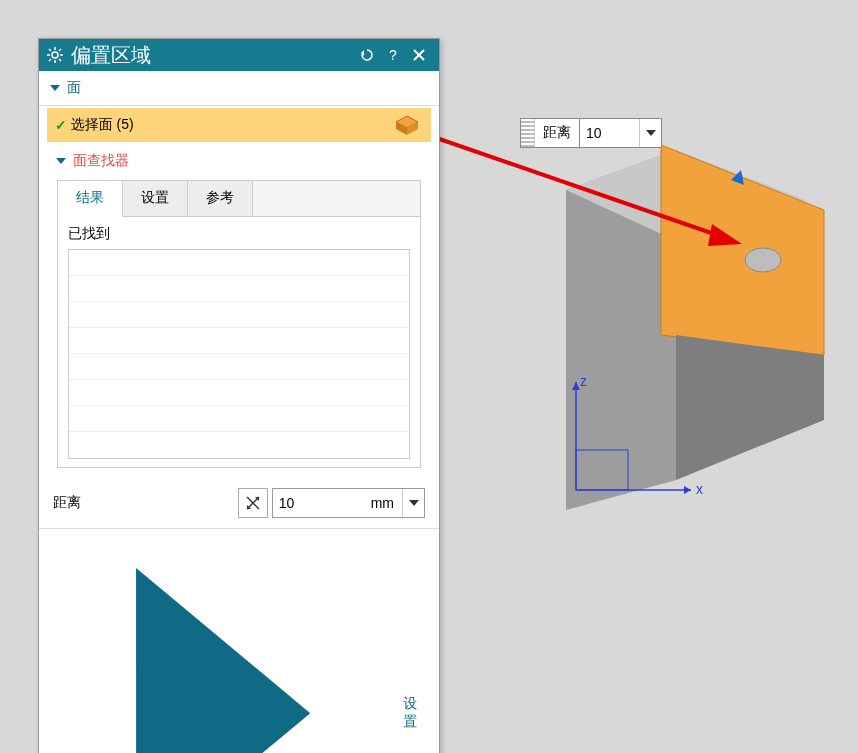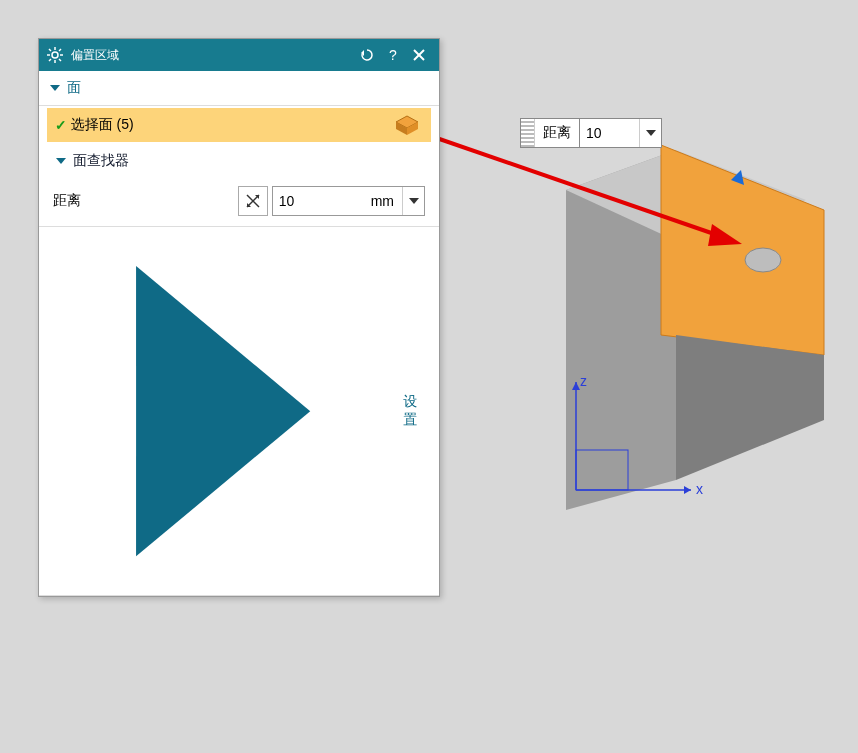--- a/index.html
+++ b/index.html
@@ -1,28 +1,28 @@
 <!DOCTYPE html>
 <html><head>
 <meta charset="utf-8">
 <style>
 *{box-sizing:border-box;margin:0;padding:0;font-family:"Microsoft YaHei",Arial,sans-serif;font-size:14px}
 body{background:#d8d8d8;width:858px;height:753px;overflow:hidden;position:relative}
 .dialog{position:absolute;left:38px;top:38px;width:402px;background:#fff;border:1px solid #999;box-shadow:2px 2px 6px rgba(0,0,0,.2)}
 .titlebar{background:#177b8f;color:#fff;height:32px;display:flex;align-items:center;padding:0 8px}
 .titlebar .gear{width:16px;height:16px;margin-right:8px}
-.titlebar .title{flex:1;font-size:12px}
+.titlebar .title{flex:1;font-size:20px}
 .titlebar .tbtn{width:24px;height:24px;display:flex;align-items:center;justify-content:center;color:#fff;cursor:pointer;margin-left:2px}
 .section-hdr{display:flex;align-items:center;padding:8px 10px;color:#0f6a86;font-size:16px;cursor:pointer;border-bottom:1px solid #ddd}
 .section-hdr .arrow{width:12px;height:12px;margin-right:6px}
 .sel-row{background:#fdd47a;display:flex;align-items:center;height:34px;padding:0 8px;margin:2px 8px 4px 8px}
 .sel-row .check{color:#1a9c1a;margin-right:4px;font-weight:bold}
 .sel-row .txt{flex:1}
 .sel-row .face-icon{width:32px;height:30px;display:flex;align-items:center;justify-content:center}
-.subhdr{display:flex;align-items:center;padding:6px 16px;color:#0f172a;cursor:pointer}
+.subhdr{display:flex;align-items:center;padding:6px 16px;color:#ef4444;cursor:pointer}
 .subhdr .arrow{width:12px;height:12px;margin-right:6px}
 .tabs-wrap{margin:4px 18px 10px 18px;border:1px solid #ccc;padding:0}
 .tabs{display:flex;border-bottom:1px solid #ccc;background:#f5f5f5}
 .tab{padding:8px 18px;cursor:pointer;border-right:1px solid #ccc;background:#ededed}
 .tab.active{background:#fff;color:#0f6a86;border-bottom:2px solid #fff;margin-bottom:-1px}
 .found-box{padding:8px 10px}
 .found-lbl{margin-bottom:6px}
 .found-list{border:1px solid #ccc;height:210px;background:#fff}
 .found-list .row{height:26px;border-bottom:1px solid #eee}
 .offset-body{padding:10px 14px;display:flex;align-items:center;border-bottom:1px solid #ddd}
@@ -138,20 +138,39 @@
     </div>
   </div>
 
   <div class="subhdr">
     <svg class="arrow" viewBox="0 0 12 12">
         <polygon points="1,3 11,3 6,9" fill="#0f6a86"></polygon>
       </svg>
     <span>面查找器</span>
   </div>
 
+  <div class="tabs-wrap">
+    <div class="tabs">
+      <div class="tab active">结果</div>
+      <div class="tab">设置</div>
+      <div class="tab">参考</div>
+    </div>
+    <div class="found-box">
+      <div class="found-lbl">已找到</div>
+      <div class="found-list">
+        <div class="row"></div>
+        <div class="row"></div>
+        <div class="row"></div>
+        <div class="row"></div>
+        <div class="row"></div>
+        <div class="row"></div>
+        <div class="row"></div>
+      </div>
+    </div>
+  </div>
 
   <div class="offset-body">
     <span class="lbl">距离</span>
     <div class="dir-btn">
       <svg width="18" height="18" viewBox="0 0 18 18">
         <line x1="3" y1="15" x2="15" y2="3" stroke="#333" stroke-width="1.5"></line>
         <line x1="3" y1="3" x2="15" y2="15" stroke="#333" stroke-width="1.5"></line>
         <polygon points="15,3 11,3 15,7" fill="#333"></polygon>
         <polygon points="3,15 7,15 3,11" fill="#333"></polygon>
       </svg>

